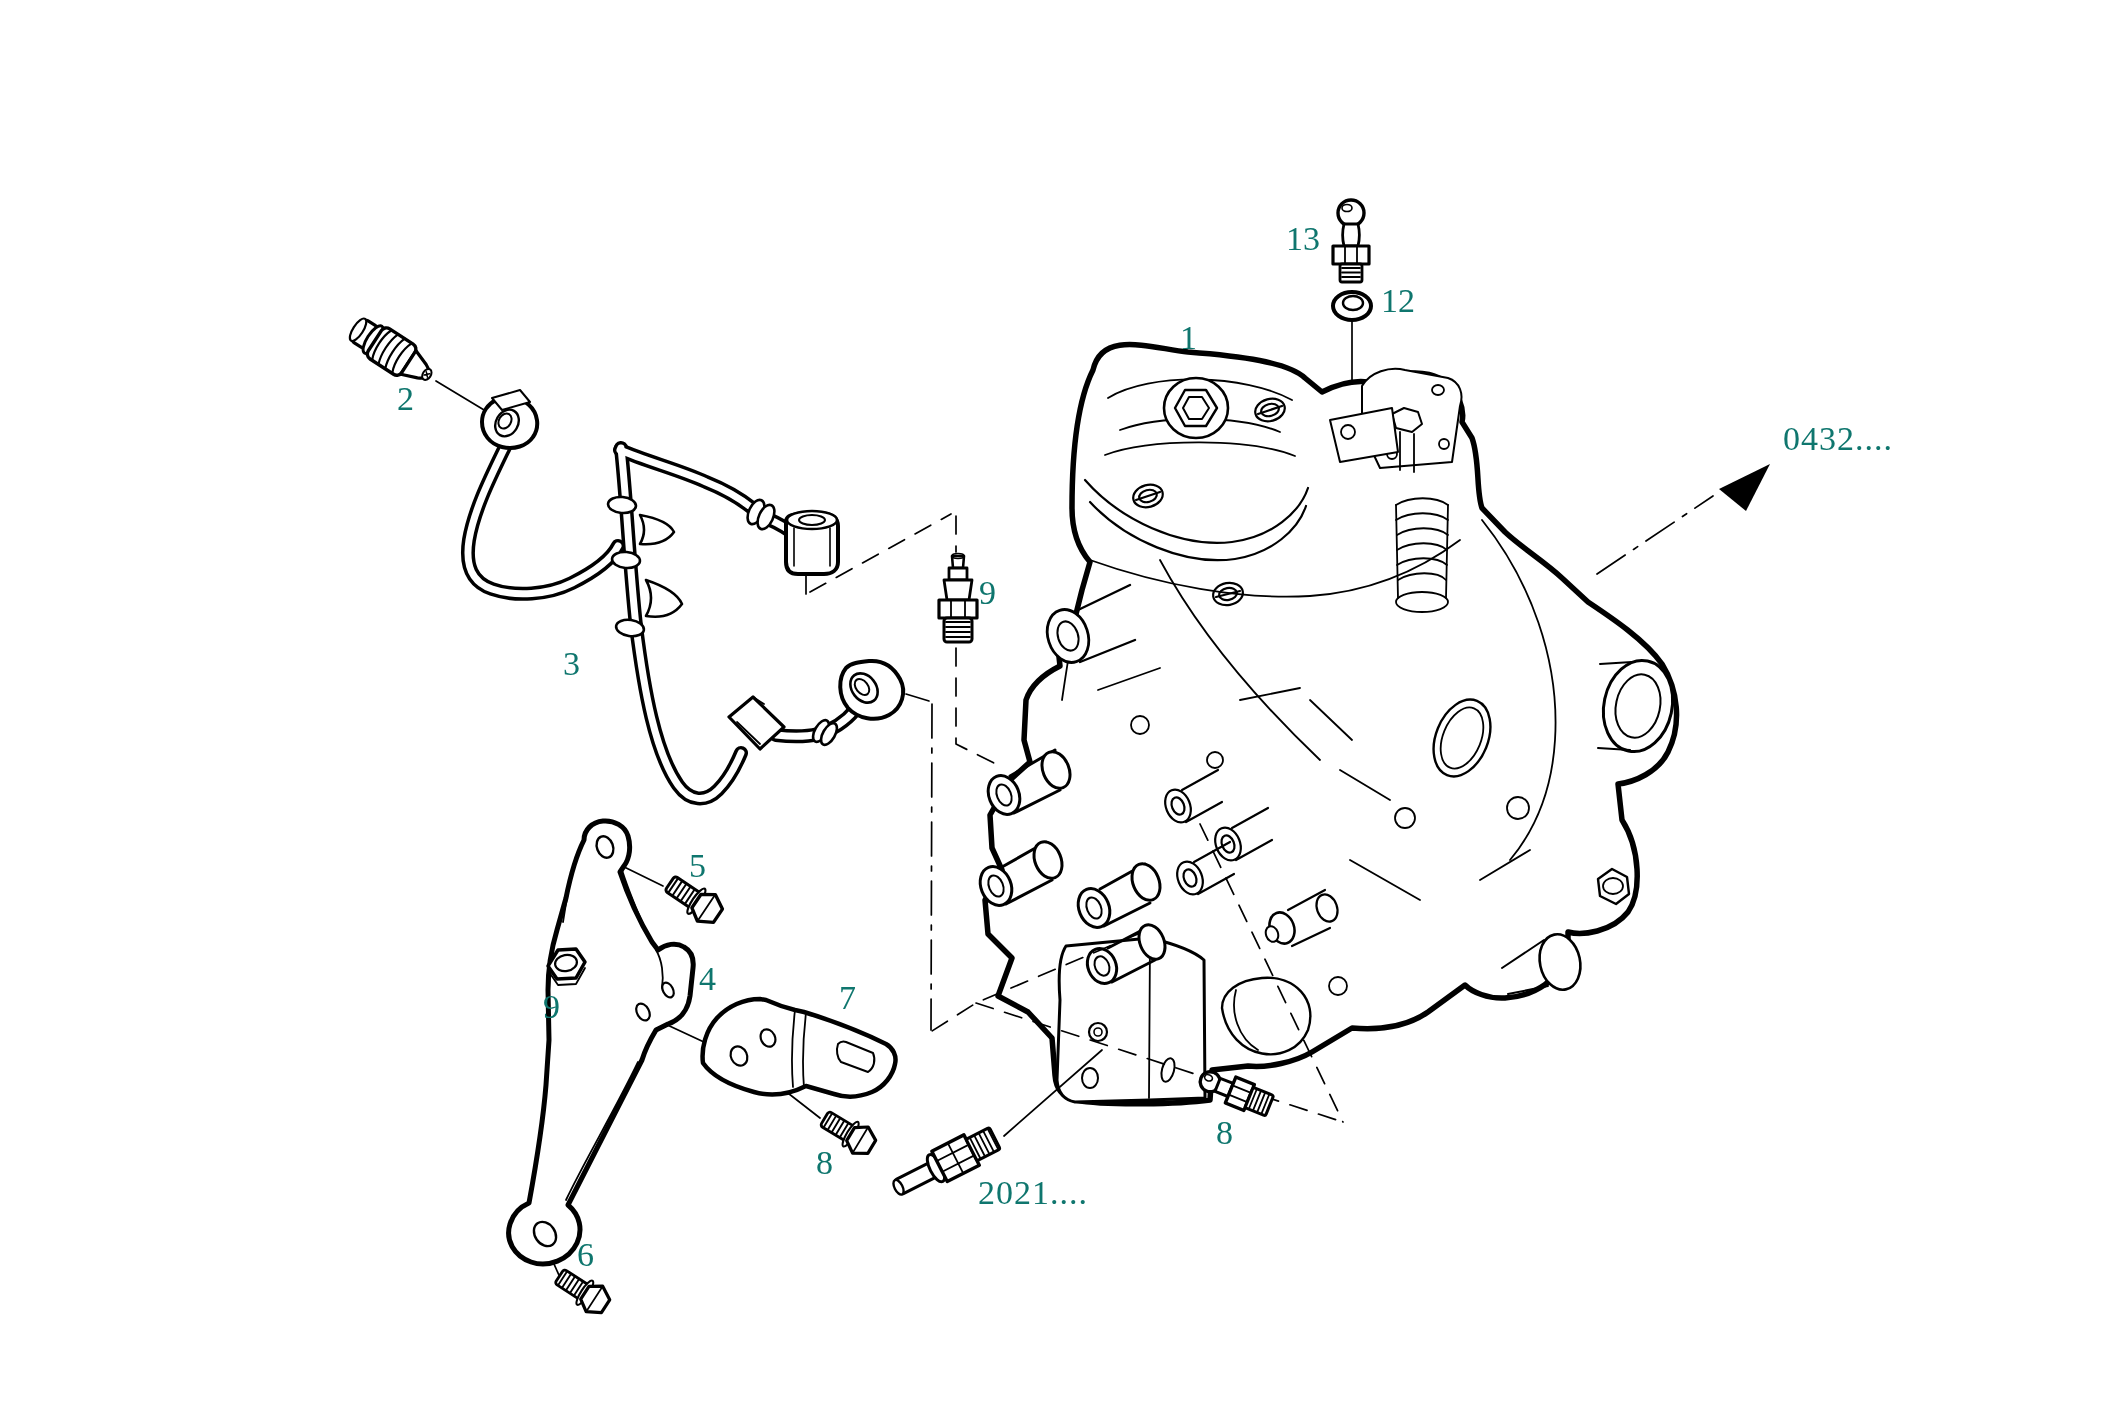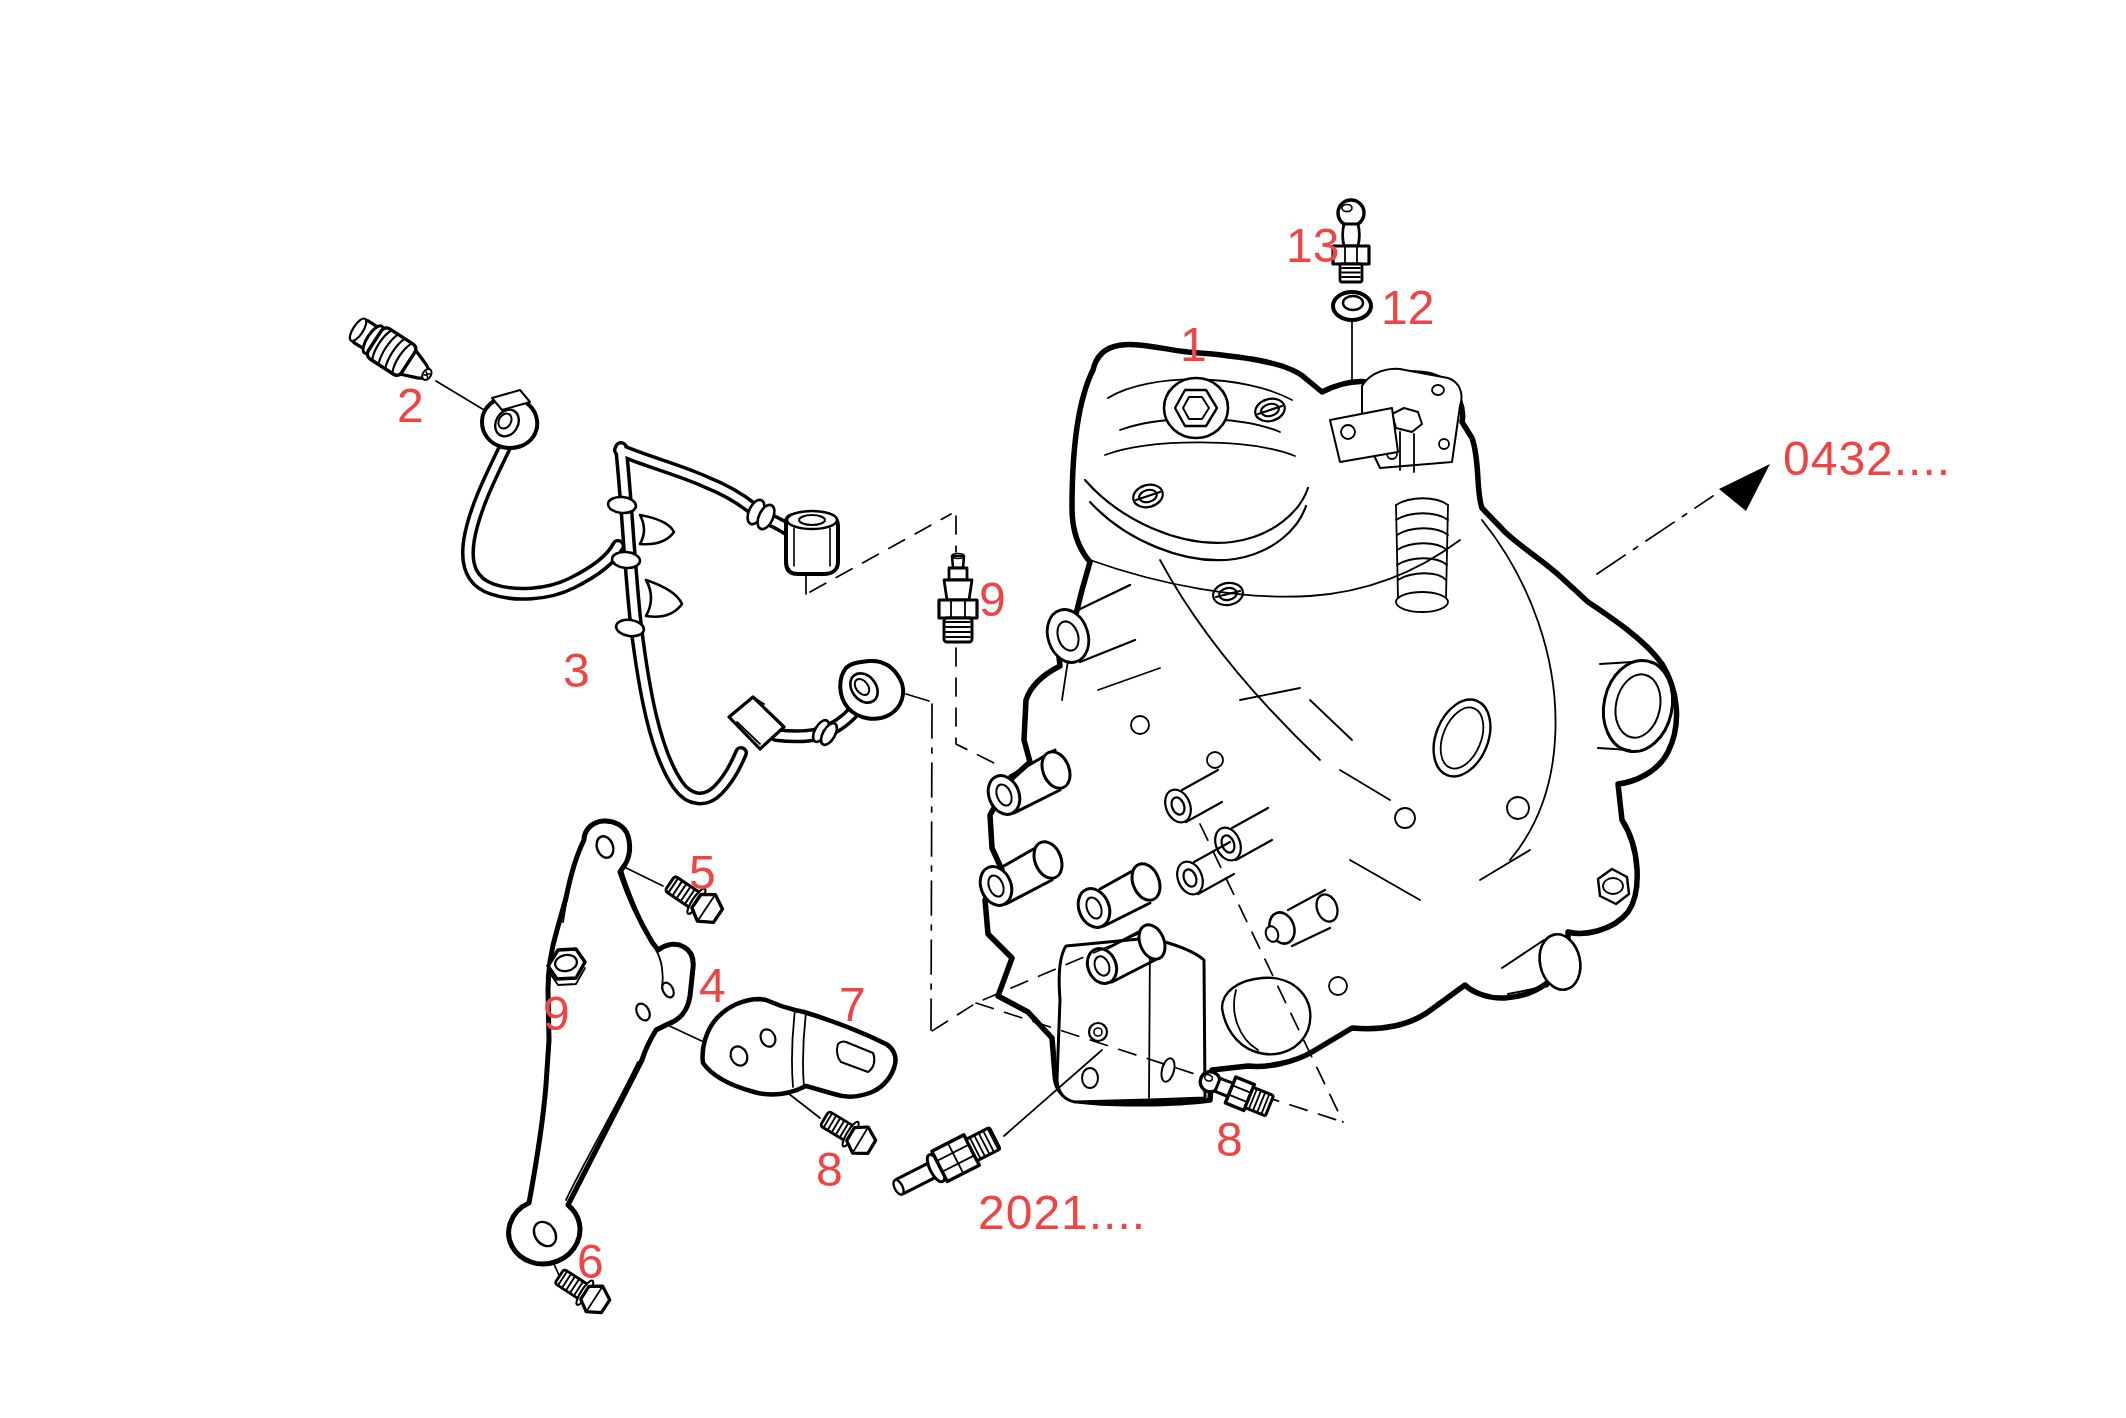--- a/index.html
+++ b/index.html
@@ -1,21 +1,21 @@
 <!DOCTYPE html>
 <html><head>
 <meta charset="utf-8">
 <style>
   html,body{margin:0;padding:0;background:#fff;}
   #stage{position:relative;width:2126px;height:1418px;background:#fff;overflow:hidden;
          font-family:"Liberation Sans", sans-serif;}
   #drawing{position:absolute;left:0;top:0;}
-  .callout{position:absolute;color:#ef4444;font-size:48px;line-height:1.05;
-           font-family:Liberation Sans, sans-serif;white-space:nowrap;cursor:default;}
-  .ref{letter-spacing:1px;margin-top:13px;}
+  .callout{position:absolute;color:#0f766e;font-size:34px;line-height:1.05;
+           font-family:Liberation Serif, serif;white-space:nowrap;cursor:default;}
+  .ref{letter-spacing:1px;}
 </style>
 </head>
 <body>
 
 <div id="stage">
 
 <svg id="drawing" width="2126" height="1418" viewBox="0 0 2126 1418" fill="none" stroke="#000" stroke-linecap="round" stroke-linejoin="round">
 
   <g>
 

